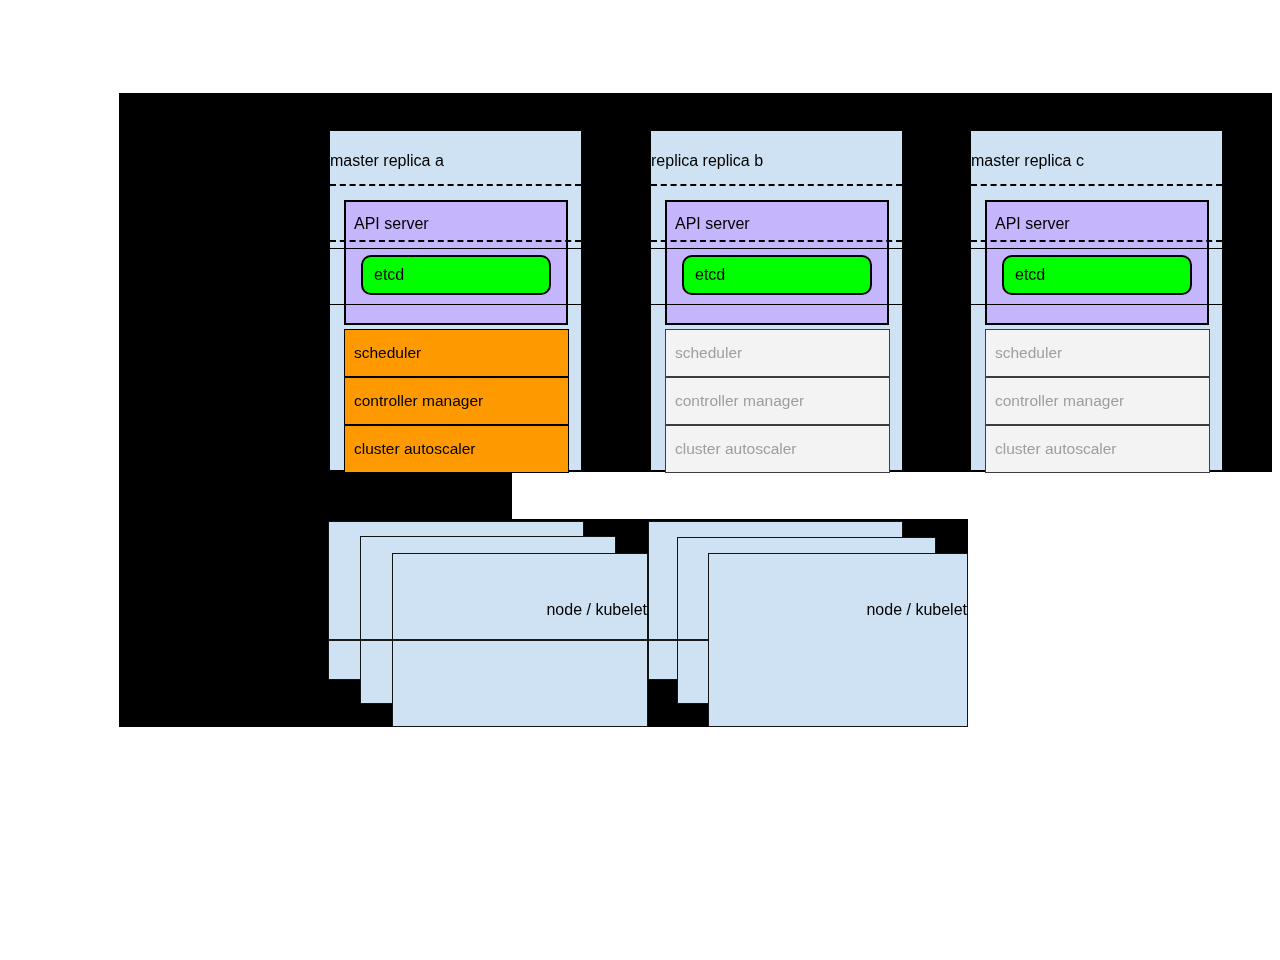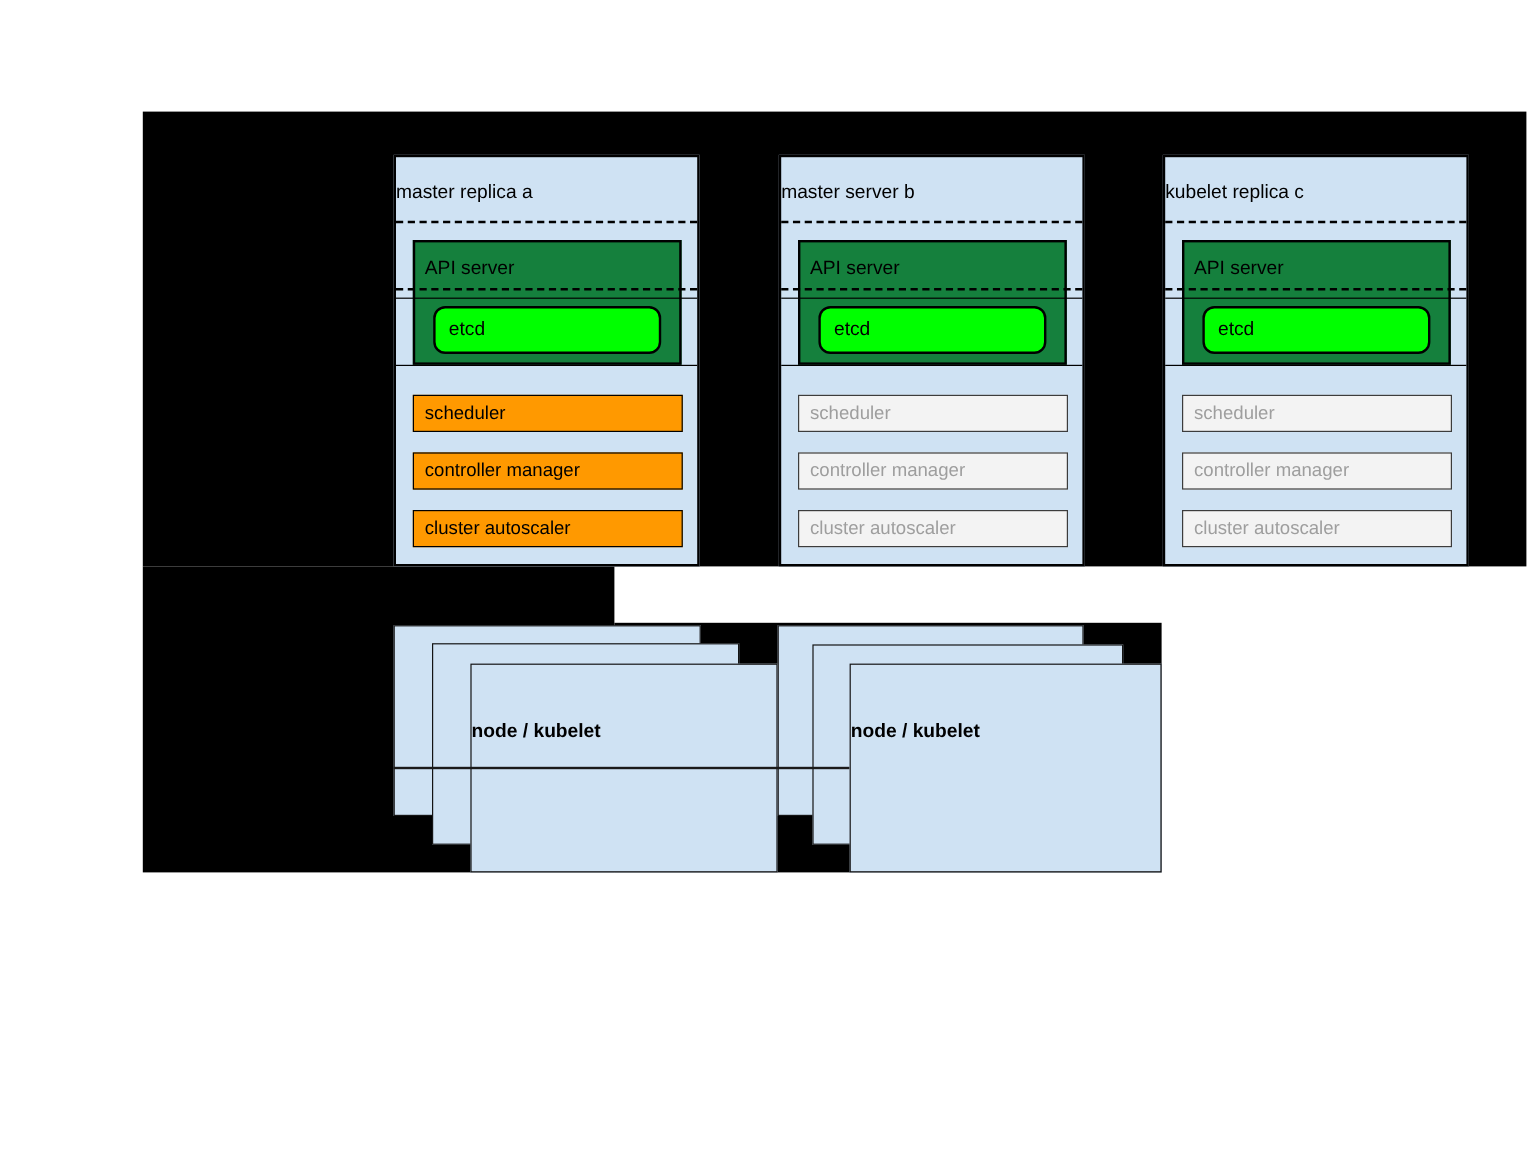--- a/index.html
+++ b/index.html
@@ -20,45 +20,45 @@
     border:2px solid #000;box-sizing:border-box;
   }
   .m-title{
     position:absolute;left:0;right:0;top:21px;text-align:left;
     font-size:16px;color:#000;
   }
   .hline{position:absolute;left:0;right:0;height:0;}
   .hline.dashed{border-top:2px dashed #000;}
   .hline.solid{border-top:1.5px solid #000;}
   .api-box{
-    position:absolute;left:14px;top:69px;width:224px;height:104px;
-    background:#15803d;border:2px solid #000;box-sizing:border-box;
+    position:absolute;left:14px;top:69px;width:224px;height:125px;
+    background:#c4b5fd;border:2px solid #000;box-sizing:border-box;
   }
   .api-label{position:absolute;left:8px;top:13px;font-size:16px;color:#000;}
   .etcd-box{
     position:absolute;left:15px;top:53px;width:190px;height:40px;
     background:#00ff00;border:2px solid #000;border-radius:10px;
     box-sizing:border-box;display:flex;align-items:center;
   }
   .etcd-box span{margin-left:11px;font-size:16px;color:#000;}
   .comp{
-    position:absolute;left:14px;width:225px;height:31px;
+    position:absolute;left:14px;width:225px;height:48px;
     box-sizing:border-box;display:flex;align-items:center;
   }
   .comp span{margin-left:9px;font-size:15.5px;}
   .comp.hl{background:#ff9900;border:1.5px solid #000;color:#000;}
   .comp.dim{background:#f3f3f3;border:1px solid #3c3c3c;color:#9e9e9e;}
 
   
   .node-box{
     background:#cfe2f3;border:1.5px solid #141414;box-sizing:border-box;
   }
   .node-title{
-    position:absolute;left:0;right:0;top:47px;text-align:left;
-    font-size:16px;color:#000;font-weight:bold;
+    position:absolute;left:0;right:0;top:47px;text-align:right;
+    font-size:16px;color:#000;
   }
   .sep-line{left:328px;top:639px;width:380px;height:2px;background:#1a1a1a;}
 </style>
 </head>
 <body>
 
 <div class="abs black bg-top"></div>
 <div class="abs black bg-left"></div>
 <div class="abs black bg-nodes"></div>
 
@@ -79,21 +79,21 @@
   </div>
   <div class="comp hl" style="top:246px">
     <span>controller manager</span>
   </div>
   <div class="comp hl" style="top:294px">
     <span>cluster autoscaler</span>
   </div>
 </div>
 
 <div class="abs master" style="left:649px">
-  <div class="m-title">master server b</div>
+  <div class="m-title">replica replica b</div>
   <div class="api-box">
     <div class="api-label">API server</div>
     <div class="etcd-box">
       <span>etcd</span>
     </div>
   </div>
   <div class="hline dashed" style="top:53px"></div>
   <div class="hline dashed" style="top:109px"></div>
   <div class="hline solid" style="top:117px"></div>
   <div class="hline solid" style="top:173px"></div>
@@ -102,21 +102,21 @@
   </div>
   <div class="comp dim" style="top:246px">
     <span>controller manager</span>
   </div>
   <div class="comp dim" style="top:294px">
     <span>cluster autoscaler</span>
   </div>
 </div>
 
 <div class="abs master" style="left:969px">
-  <div class="m-title">kubelet replica c</div>
+  <div class="m-title">master replica c</div>
   <div class="api-box">
     <div class="api-label">API server</div>
     <div class="etcd-box">
       <span>etcd</span>
     </div>
   </div>
   <div class="hline dashed" style="top:53px"></div>
   <div class="hline dashed" style="top:109px"></div>
   <div class="hline solid" style="top:117px"></div>
   <div class="hline solid" style="top:173px"></div>

